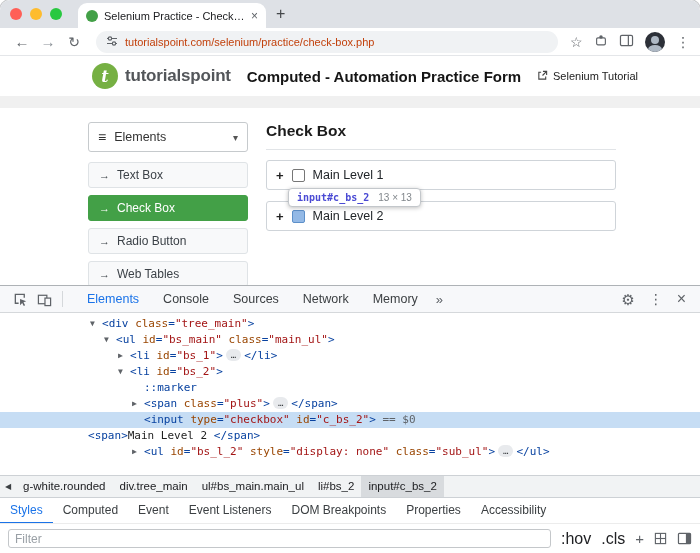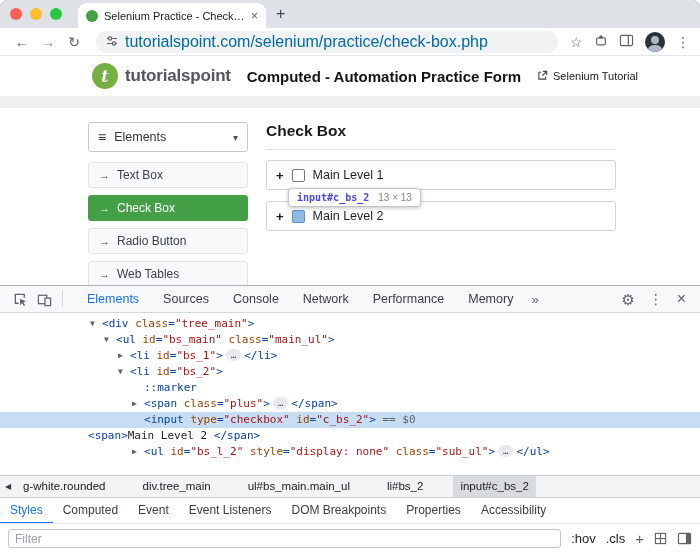--- a/index.html
+++ b/index.html
@@ -16,21 +16,21 @@
   .btab-title{font-size:11px;color:#202124;white-space:nowrap;overflow:hidden;text-overflow:ellipsis;flex:1;}
   .tab-close{font-size:12px;color:#5f6368;line-height:1;}
   .newtab{align-self:center;margin-left:10px;font-size:16px;color:#44474a;line-height:1;}
 
   
   .navbar{position:absolute;top:28px;left:0;width:700px;height:28px;background:#fff;display:flex;align-items:center;padding:0 10px;gap:2px;border-bottom:1px solid #e4e6e9;}
   .nav-ic{width:24px;text-align:center;font-size:15px;color:#5f6368;line-height:1;}
   .nav-ic.fwd{color:#8a9096;}
   .nav-ic.reload{font-size:14px;}
   .omnibox{height:22px;background:#f0f2f4;border-radius:12px;display:flex;align-items:center;gap:7px;padding:0 10px;margin:0 8px;width:462px;}
-  .url-text{font-size:16px;color:#0369a1;white-space:nowrap;overflow:hidden;text-align:right;}
+  .url-text{font-size:11px;color:#c2410c;white-space:nowrap;overflow:hidden;text-align:right;}
   .star{font-size:14px;color:#5f6368;margin-left:2px;}
   .nav-right{display:flex;align-items:center;gap:11px;margin-left:auto;}
   .avatar{width:20px;height:20px;border-radius:50%;background:#2c3038;position:relative;overflow:hidden;}
   .avatar i{position:absolute;left:6px;top:4px;width:8px;height:8px;border-radius:50%;background:#aeb8c4;}
   .avatar b{position:absolute;left:3px;top:13px;width:14px;height:9px;border-radius:50%;background:#aeb8c4;}
   .kebab{font-size:14px;color:#5f6368;}
 
   
   .page{position:absolute;top:56px;left:0;width:700px;height:229px;background:#fff;overflow:hidden;}
   .site-header{height:40px;display:flex;align-items:center;padding:0 62px 0 92px;gap:12px;}
@@ -84,32 +84,32 @@
   .tk-p,.tk-t{color:#0842a0;}
   .tk-a{color:#994500;text-align:right;}
   .tk-v{color:#a31515;}
   .tk-x{color:#1f1f1f;}
   .tk-m{color:#0842a0;}
   .tk-q{color:#5f6368;}
   .tk-e{display:inline-block;background:#e8eaed;border-radius:7px;padding:0 5px;font-size:9px;line-height:12px;color:#3c4043;margin:0 3px;vertical-align:1px;}
 
   .crumbs{flex:0 0 22px;background:#f1f3f4;border-top:1px solid #cdd1d5;display:flex;align-items:center;overflow:hidden;}
   .crumb-scroll{width:16px;text-align:center;font-size:8px;color:#3c4043;}
-  .crumb-items{display:flex;align-items:center;height:100%;gap:23px;}
+  .crumb-items{display:flex;align-items:center;height:100%;}
   .crumb{padding:0 7px;font-size:11.5px;color:#202124;line-height:21px;white-space:nowrap;}
   .crumb.active{background:#d8dbde;}
 
   .styles-tabs-row{flex:0 0 26px;background:#fff;border-top:1px solid #cdd1d5;display:flex;align-items:center;overflow:hidden;}
   .s-tab{padding:0 10px;font-size:12px;color:#3c4043;line-height:24px;white-space:nowrap;border-bottom:2px solid transparent;}
   .s-tab.active{color:#1a73e8;border-bottom-color:#1a73e8;}
 
   .filter-row{flex:0 0 30px;background:#fff;border-top:1px solid #ececec;display:flex;align-items:center;gap:10px;padding:0 8px;}
   .filter-input{flex:1;height:19px;border:1px solid #c4c7ca;border-radius:3px;font-size:12px;padding:0 6px;color:#202124;outline:none;font-family:"Liberation Sans",sans-serif;}
   .filter-input::placeholder{color:#9aa0a6;}
-  .sb-txt{font-size:13px;color:#202124;white-space:nowrap;}
+  .sb-txt{font-size:16px;color:#202124;white-space:nowrap;}
   .sb-plus{font-size:15px;color:#5f6368;line-height:1;}
   .sb-ic{display:flex;align-items:center;}
 </style>
 </head>
 <body>
 
 <div class="screen">
 
   <div class="tabstrip">
     <div class="traffic">
@@ -241,24 +241,23 @@
       </span>
       <span class="dt-ic">
         <svg width="15" height="15" viewBox="0 0 16 16">
             <rect x="1.5" y="3.5" width="9" height="9" fill="none" stroke="#5f6368" stroke-width="1.3"></rect>
             <rect x="8.5" y="6.5" width="6" height="8" fill="#f7f8fa" stroke="#5f6368" stroke-width="1.3"></rect>
           </svg>
       </span>
       <span class="dt-sep"></span>
       <div class="dt-tabs">
           <div class="dt-tab active">Elements</div>
+          <div class="dt-tab">Console</div>
           <div class="dt-tab">Sources</div>
-          <div class="dt-tab">Console</div>
           <div class="dt-tab">Network</div>
-          <div class="dt-tab">Performance</div>
           <div class="dt-tab">Memory</div>
         </div>
       <span class="dt-more">»</span>
       <div class="dt-right">
         <span class="dt-gear">⚙</span>
         <span class="dt-kebab">⋮</span>
         <span class="dt-close">×</span>
       </div>
     </div>
 

